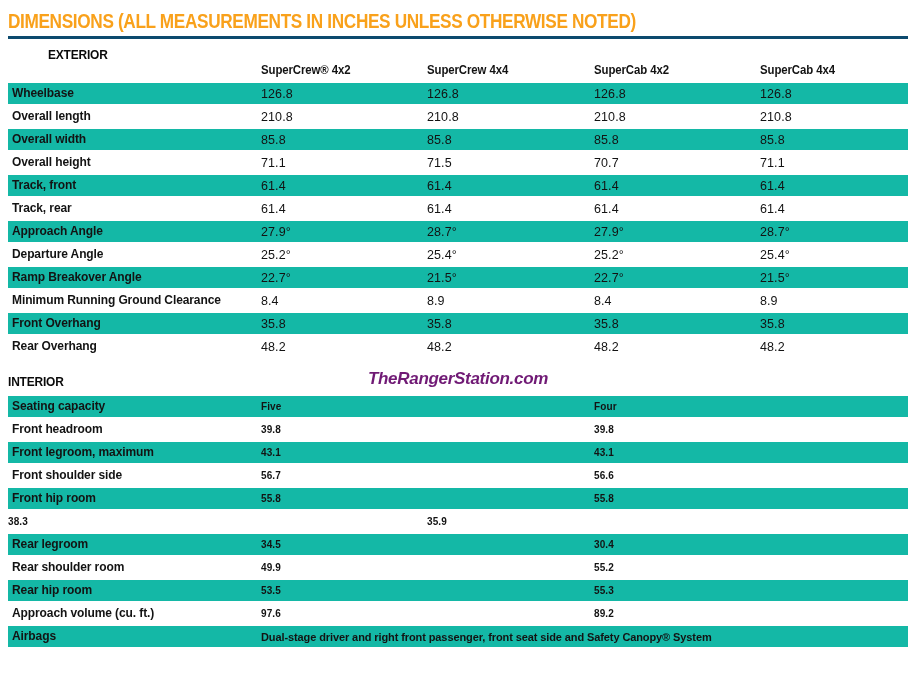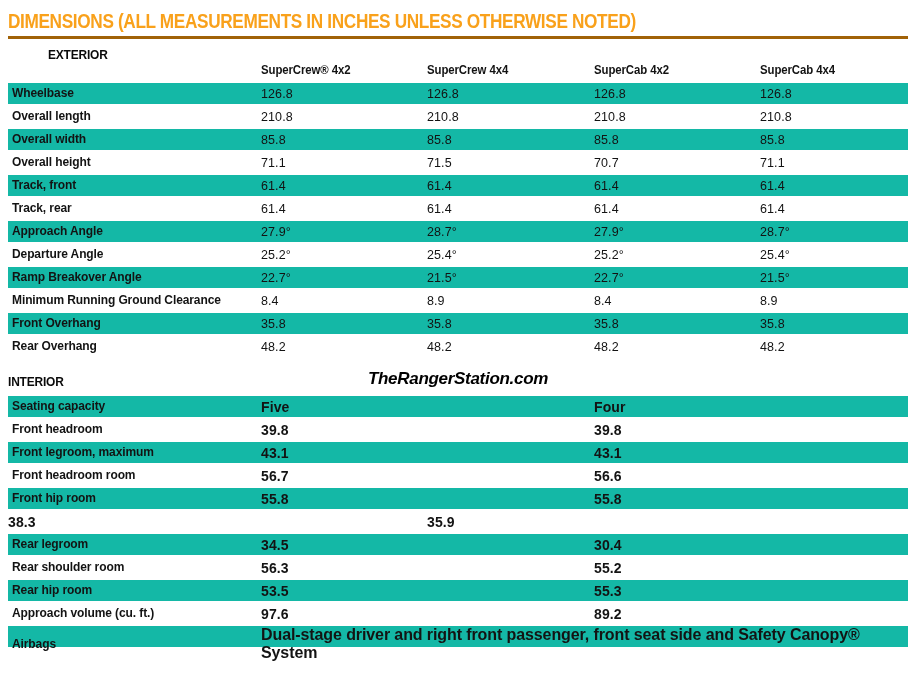--- a/index.html
+++ b/index.html
@@ -4,21 +4,21 @@
 <style>
   * { box-sizing: border-box; }
   html, body { margin: 0; padding: 0; }
   body {
     width: 923px; height: 687px; overflow: hidden;
     background: #ffffff; color: #131313;
     font-family: "Liberation Sans", sans-serif;
   }
   .page { padding: 10px 15px 0 8px; }
 
-  .title-block { border-bottom: 3px solid #a16207; padding-bottom: 3px; width: 900px; }
+  .title-block { border-bottom: 3px solid #0c4a6e; padding-bottom: 3px; width: 900px; }
   .title {
     display: inline-block; white-space: nowrap;
     color: #F9A11B; font-weight: bold; font-size: 20px;
     letter-spacing: -0.4px;
     transform: scaleX(0.86); transform-origin: left center;
   }
 
   .section-heading {
     display: inline-block;
     font-weight: bold; font-size: 13px; letter-spacing: -0.2px;
@@ -41,32 +41,32 @@
 
   .trow { height: 21px; margin-bottom: 2px; align-items: center; }
   .trow.gray { background: #14b8a6; }
   .trow.tall { height: 34px; }
   .trow .label {
     font-weight: bold; font-size: 12px; padding-left: 4px;
     letter-spacing: -0.1px; line-height: 1.2;
   }
   .trow .val { font-size: 12.5px; letter-spacing: 0.1px; }
 
-  .interior .trow .val { font-weight: bold; font-size: 14px; }
+  .interior .trow .val { font-weight: bold; font-size: 10px; }
 
   .interior-head { position: relative; margin-top: 15px; height: 17px; width: 900px; }
   .watermark {
     position: absolute; left: 50%; top: -3px;
     transform: translateX(-50%);
-    color: #000000; font-weight: bold; font-style: italic;
+    color: #701a75; font-weight: bold; font-style: italic;
     font-size: 17px; letter-spacing: -0.3px; white-space: nowrap;
   }
   .interior-rows { margin-top: 7px; }
 
-  .airbags-value { grid-column: 2 / 6; font-weight: bold; font-size: 16px; letter-spacing: -0.1px; }
+  .airbags-value { grid-column: 2 / 6; font-weight: bold; font-size: 11px; letter-spacing: -0.1px; }
 </style>
 </head>
 <body>
 
 <div class="page">
 
   <div class="title-block">
     <div class="title">DIMENSIONS (ALL MEASUREMENTS IN INCHES UNLESS OTHERWISE NOTED)</div>
   </div>
 
@@ -190,21 +190,21 @@
       <div class="val"></div>
     </div>
     <div class="grid trow gray">
       <div class="label">Front legroom, maximum</div>
       <div class="val">43.1</div>
       <div class="val"></div>
       <div class="val">43.1</div>
       <div class="val"></div>
     </div>
     <div class="grid trow">
-      <div class="label">Front headroom room</div>
+      <div class="label">Front shoulder side</div>
       <div class="val">56.7</div>
       <div class="val"></div>
       <div class="val">56.6</div>
       <div class="val"></div>
     </div>
     <div class="grid trow gray">
       <div class="label">Front hip room</div>
       <div class="val">55.8</div>
       <div class="val"></div>
       <div class="val">55.8</div>
@@ -218,21 +218,21 @@
     </div>
     <div class="grid trow gray">
       <div class="label">Rear legroom</div>
       <div class="val">34.5</div>
       <div class="val"></div>
       <div class="val">30.4</div>
       <div class="val"></div>
     </div>
     <div class="grid trow">
       <div class="label">Rear shoulder room</div>
-      <div class="val">56.3</div>
+      <div class="val">49.9</div>
       <div class="val"></div>
       <div class="val">55.2</div>
       <div class="val"></div>
     </div>
     <div class="grid trow gray">
       <div class="label">Rear hip room</div>
       <div class="val">53.5</div>
       <div class="val"></div>
       <div class="val">55.3</div>
       <div class="val"></div>

